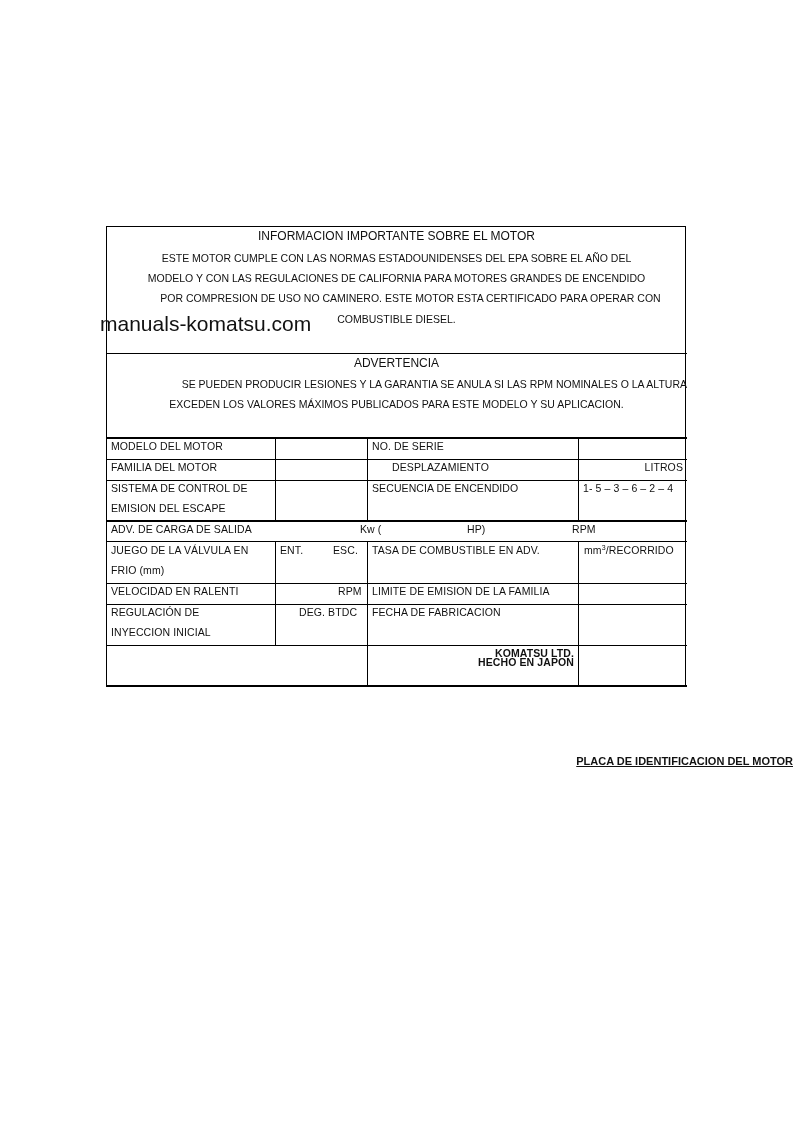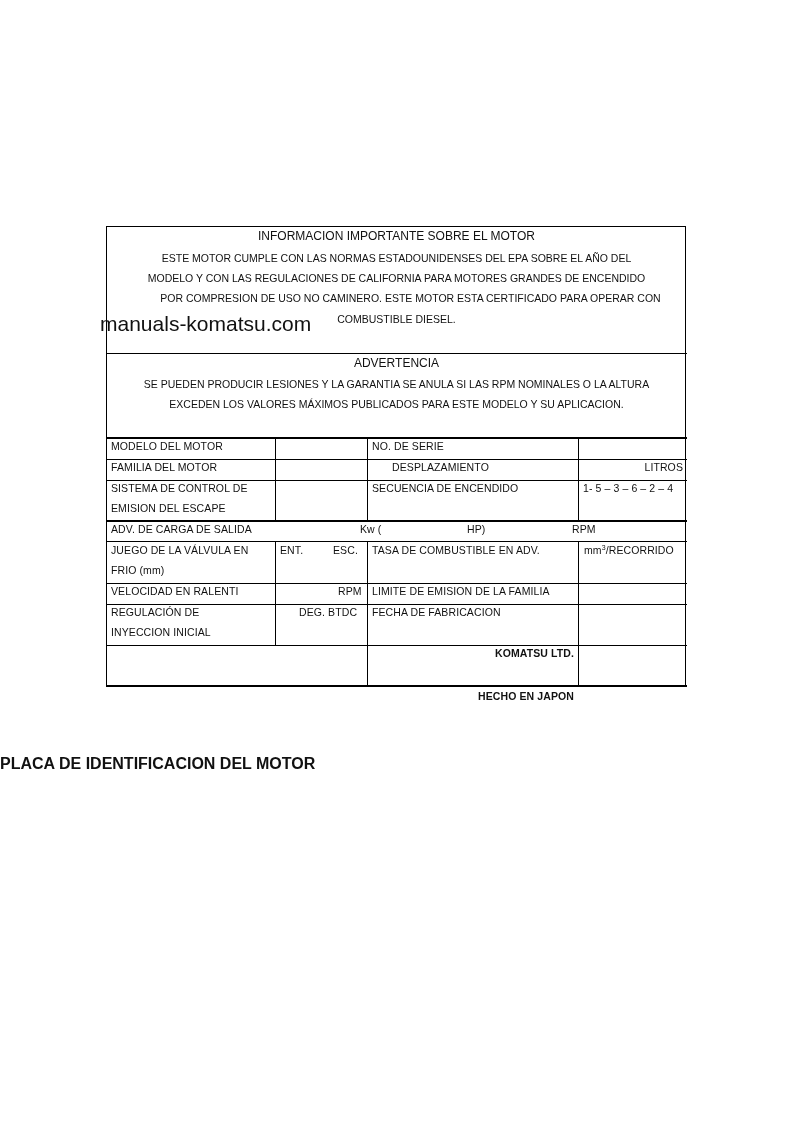--- a/index.html
+++ b/index.html
@@ -9,39 +9,39 @@
            border: 1px solid #000; box-sizing: border-box; }
   .plate-bottom { position: absolute; left: 106px; top: 685px; width: 581px; height: 2px; background: #000; }
   .hline { position: absolute; background: #000; height: 1px; }
   .hline.thick { height: 2px; }
   .vline { position: absolute; background: #000; width: 1px; }
   .t { position: absolute; font-size: 10.5px; letter-spacing: 0.1px; white-space: nowrap; line-height: 13px; }
   .title { position: absolute; font-weight: normal; font-size: 12px; white-space: nowrap; text-align: center; }
   .para { position: absolute; font-size: 10.5px; text-align: center; white-space: nowrap; line-height: 20px; }
   .bold { font-weight: bold; }
   .watermark { position: absolute; left: 100px; top: 312px; font-size: 21px; color: #111; white-space: nowrap; letter-spacing: 0px; }
-  .caption { position: absolute; left: 0; width: 793px; top: 755px; text-align: left; font-weight: bold; font-size: 16px; }
+  .caption { position: absolute; left: 0; width: 793px; top: 755px; text-align: right; font-weight: bold; font-size: 11px; text-decoration: underline; }
   sup { font-size: 7px; line-height: 0; }
 </style>
 </head>
 <body>
 
 <div class="plate"></div>
 <div class="plate-bottom"></div>
 
 <div class="title" style="left:106px; width:581px; top:229px;">INFORMACION IMPORTANTE SOBRE EL MOTOR</div>
 <div class="para" style="left:106px; width:581px; top:248px;">ESTE MOTOR CUMPLE CON LAS NORMAS ESTADOUNIDENSES DEL EPA SOBRE EL AÑO DEL</div>
 <div class="para" style="left:106px; width:581px; top:268px;">MODELO Y CON LAS REGULACIONES DE CALIFORNIA PARA MOTORES GRANDES DE ENCENDIDO</div>
 <div class="para" style="left:120px; width:581px; top:288px;">POR COMPRESION DE USO NO CAMINERO.  ESTE MOTOR ESTA CERTIFICADO PARA OPERAR CON</div>
 <div class="para" style="left:106px; width:581px; top:309px;">COMBUSTIBLE DIESEL.</div>
 
 <div class="hline" style="left:106px; width:581px; top:353px;"></div>
 
 <div class="title" style="left:106px; width:581px; top:356px;">ADVERTENCIA</div>
-<div class="para" style="left:106px; width:581px; top:374px;">SE PUEDEN PRODUCIR LESIONES Y LA GARANTIA SE ANULA SI LAS RPM NOMINALES O LA ALTURA</div>
+<div class="para" style="left:106px; width:581px; top:374px;text-align:right;">SE PUEDEN PRODUCIR LESIONES Y LA GARANTIA SE ANULA SI LAS RPM NOMINALES O LA ALTURA</div>
 <div class="para" style="left:106px; width:581px; top:394px;">EXCEDEN LOS VALORES MÁXIMOS PUBLICADOS PARA ESTE MODELO Y SU APLICACION.</div>
 
 <div class="hline thick" style="left:106px; width:581px; top:437px;"></div>
 <div class="hline" style="left:106px; width:581px; top:459px;"></div>
 <div class="hline" style="left:106px; width:581px; top:480px;"></div>
 <div class="hline thick" style="left:106px; width:581px; top:520px;"></div>
 <div class="hline" style="left:106px; width:581px; top:541px;"></div>
 <div class="hline" style="left:106px; width:581px; top:583px;"></div>
 <div class="hline" style="left:106px; width:581px; top:604px;"></div>
 <div class="hline" style="left:106px; width:581px; top:645px;"></div>
@@ -80,17 +80,17 @@
 <div class="t" style="left:111px; top:585px;">VELOCIDAD EN RALENTI</div>
 <div class="t" style="left:338px; top:585px;">RPM</div>
 <div class="t" style="left:372px; top:585px;">LIMITE DE EMISION DE LA FAMILIA</div>
 
 <div class="t" style="left:111px; top:606px;">REGULACIÓN DE</div>
 <div class="t" style="left:111px; top:626px;">INYECCION INICIAL</div>
 <div class="t" style="left:299px; top:606px;">DEG. BTDC</div>
 <div class="t" style="left:372px; top:606px;">FECHA DE FABRICACION</div>
 
 <div class="t bold" style="right:219px; top:647px;">KOMATSU  LTD.</div>
-<div class="t bold" style="right:219px; top:690px;margin-left:36px;">HECHO EN JAPON</div>
+<div class="t bold" style="right:219px; top:656px;margin-left:36px;">HECHO EN JAPON</div>
 
 <div class="watermark">manuals-komatsu.com</div>
 
 <div class="caption">PLACA DE IDENTIFICACION DEL MOTOR</div>
 
 </body></html>

